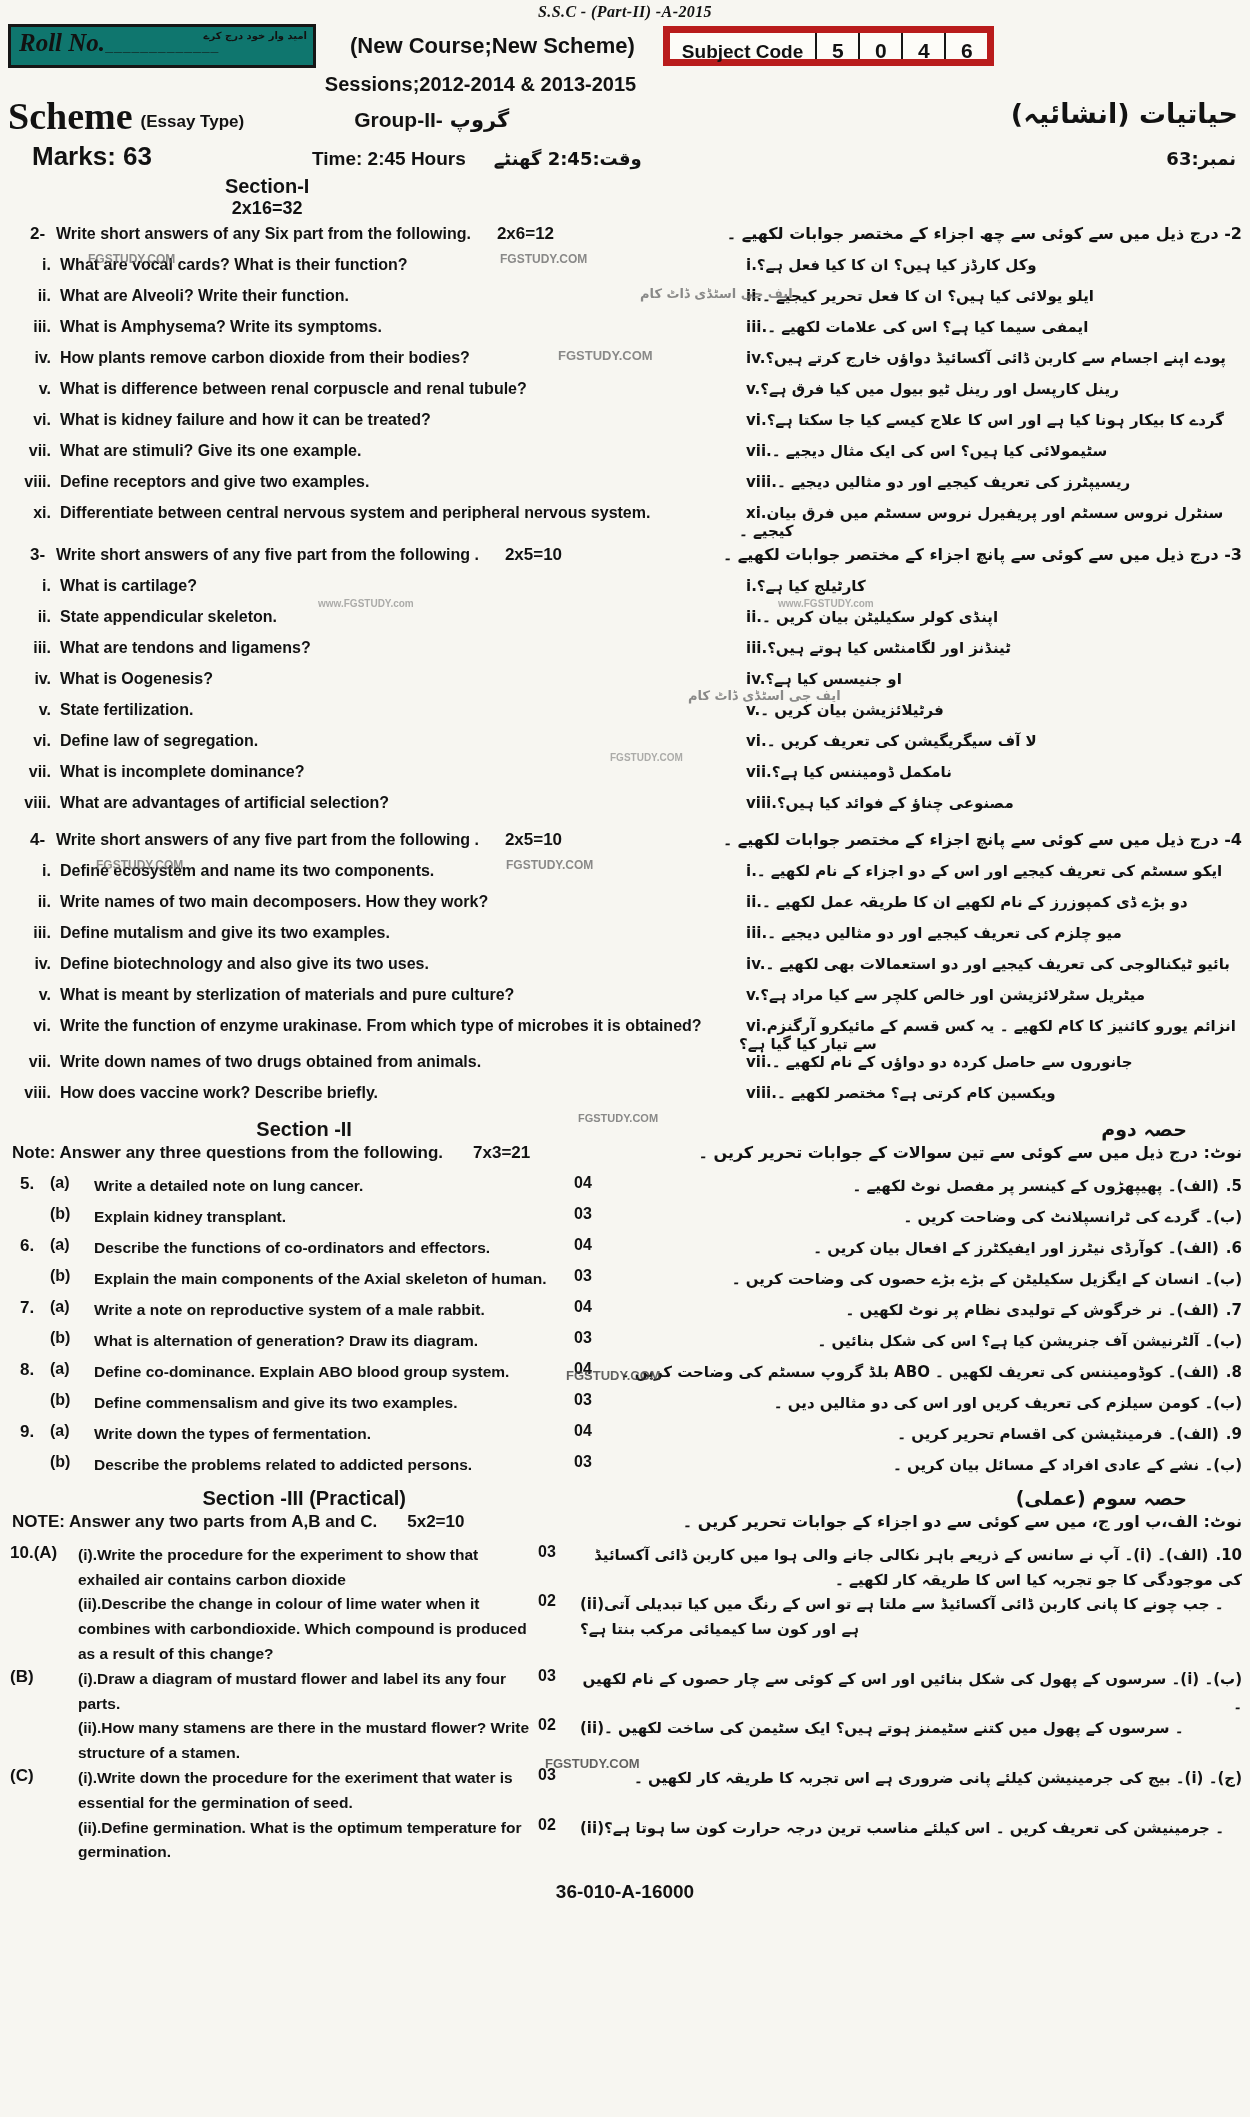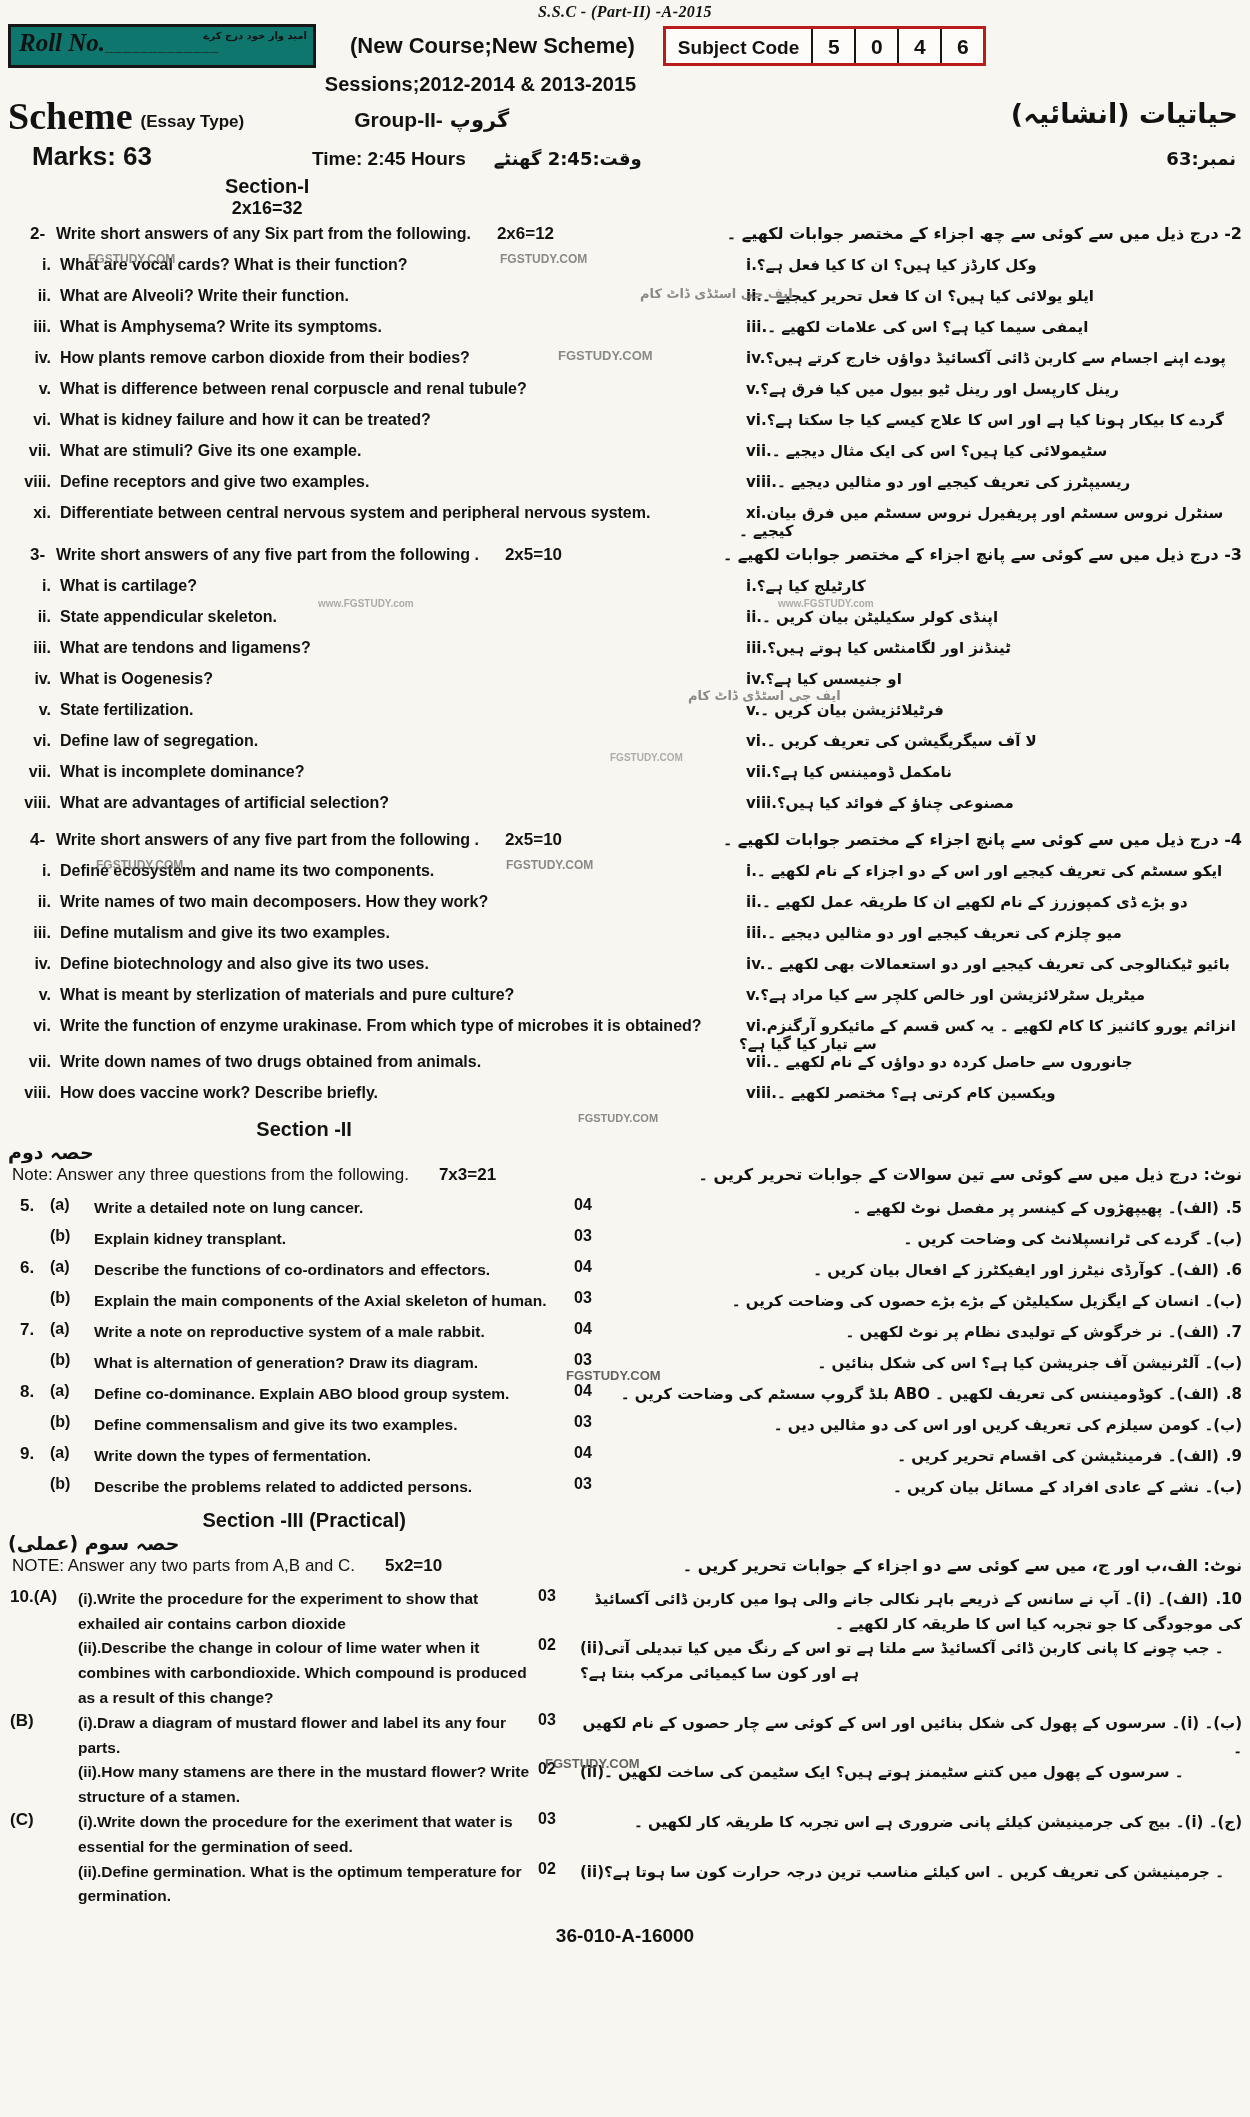--- a/index.html
+++ b/index.html
@@ -13,57 +13,57 @@
   .ur { font-family:"DejaVu Sans", sans-serif; direction:rtl; font-weight:700; unicode-bidi:plaintext; }
 
   
   .topline { text-align:center; font-family:"Liberation Serif", serif; font-style:italic; font-weight:700; font-size:16px; letter-spacing:.4px; }
   .head-row { display:flex; align-items:center; margin-top:3px; }
   .roll-box { width:308px; height:44px; border:3px solid #161616; background:#0f766e; padding:2px 8px; display:flex; align-items:baseline; position:relative; }
   .roll-label { font-family:"Liberation Serif", serif; font-style:italic; font-weight:700; font-size:25px; }
   .roll-dots { font-weight:700; font-size:14px; letter-spacing:1px; }
   .roll-note { position:absolute; right:6px; top:3px; font-size:10px; font-weight:700; }
   .course { font-size:22px; font-weight:700; margin-left:34px; }
-  .sc-box { display:flex; border:3px solid #b91c1c; margin-left:28px; background:#fdfcf8; height:40px; align-items:stretch; }
+  .sc-box { display:flex; border:7px solid #b91c1c; margin-left:28px; background:#fdfcf8; height:40px; align-items:stretch; }
   .sc-label { font-size:19px; font-weight:700; padding:8px 12px 0; }
   .sc-cell { width:43px; border-left:2.5px solid #161616; text-align:center; font-size:21px; font-weight:700; padding-top:6px; }
   .sessions { width:945px; text-align:center; font-size:20px; font-weight:700; margin-top:5px; }
   .title-row { display:flex; align-items:flex-start; }
   .bio { font-family:"Liberation Serif", serif; font-weight:700; font-size:38px; line-height:1.1; }
   .bio-suffix { font-size:17px; font-weight:700; margin-left:8px; margin-top:16px; }
   .group-wrap { margin-left:110px; margin-top:12px; font-size:21px; font-weight:700; display:flex; gap:7px; align-items:baseline;justify-content:center; }
   .title-ur-wrap { margin-left:auto; font-size:27px; padding-top:2px; padding-right:4px; }
   .meta-row { display:flex; align-items:baseline; margin-top:3px; }
   .marks-en { font-size:26px; font-weight:700; margin-left:24px; }
   .time-en { font-size:19px; font-weight:700; margin-left:160px; }
   .time-ur { font-size:18px; margin-left:28px; }
   .marks-ur { margin-left:auto; font-size:18px; padding-right:6px; }
 
   
-  .sec-row { display:flex; align-items:baseline; margin-top:3px;flex-direction:column; }
+  .sec-row { display:flex; align-items:baseline; margin-top:3px; }
   .sec-left { width:42%; text-align:center; font-size:20px; font-weight:700; }
   .sec-left-wide { width:48%; text-align:center; font-size:20px; font-weight:700; }
   .sec-right { flex:1; text-align:right; font-size:19px; padding-left:0; padding-right:55px; }
   .subtotal { width:42%; text-align:center; font-size:18px; font-weight:700; }
 
   
   .qh-row { display:flex; align-items:baseline; min-height:32px; margin-top:5px; }
   .qh-no { width:48px; padding-left:22px; font-size:17px; font-weight:700; }
   .qh-en { font-size:16px; font-weight:700; }
   .qh-marks { font-size:17px; font-weight:700; margin-left:26px; }
   .qh-ur { flex:1; font-size:16px; padding-left:2px; }
   .it-row { display:flex; align-items:baseline; min-height:31px; }
   .it-num { width:52px; text-align:right; padding-right:9px; font-size:16px; font-weight:700; }
   .it-en { flex:1; font-size:16px; font-weight:700; padding-right:6px; }
   .it-ur { width:505px; font-size:15px; padding-left:2px; }
   .urn { margin-left:7px; }
 
   
   .note-row { display:flex; align-items:baseline; min-height:31px; margin-top:2px; }
-  .note-en { font-size:17px; font-weight:400; padding-left:4px; }
+  .note-en { font-size:17px; font-weight:700; padding-left:4px; }
   .note-marks { font-size:17px; font-weight:700; margin-left:30px; }
   .note-ur { flex:1; font-size:16px; }
   .p2-row { display:flex; align-items:flex-start; min-height:31px; }
   .p2-no { width:42px; padding-left:12px; font-size:17px; font-weight:700; }
   .p2-label { width:44px; font-size:16px; font-weight:700; }
   .p2-en { width:470px; font-size:15.5px; font-weight:700; line-height:1.55; }
   .p2-marks { width:52px; font-size:16px; font-weight:700; padding-left:10px; }
   .p2-ur { flex:1; font-size:15px; line-height:1.6; }
 
   

